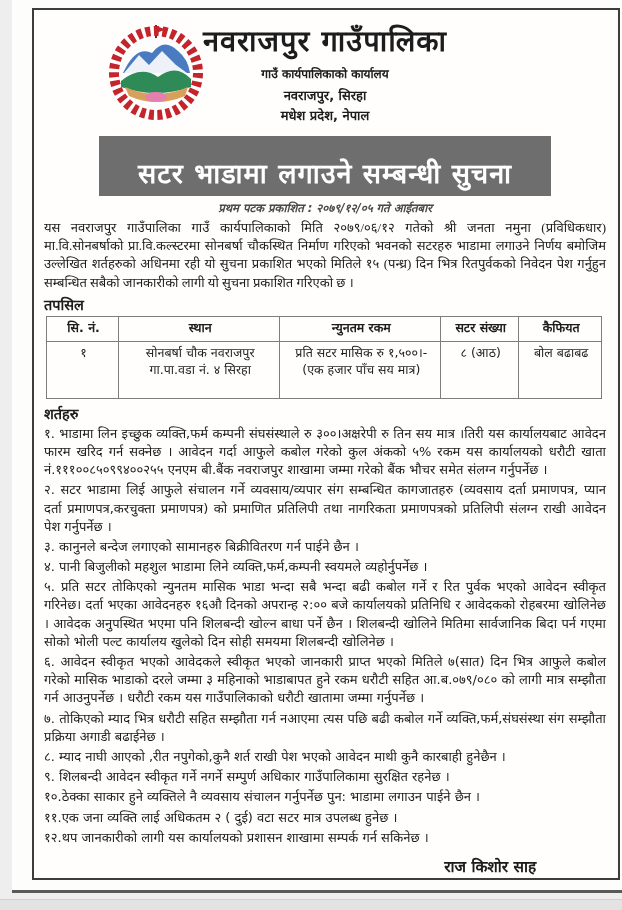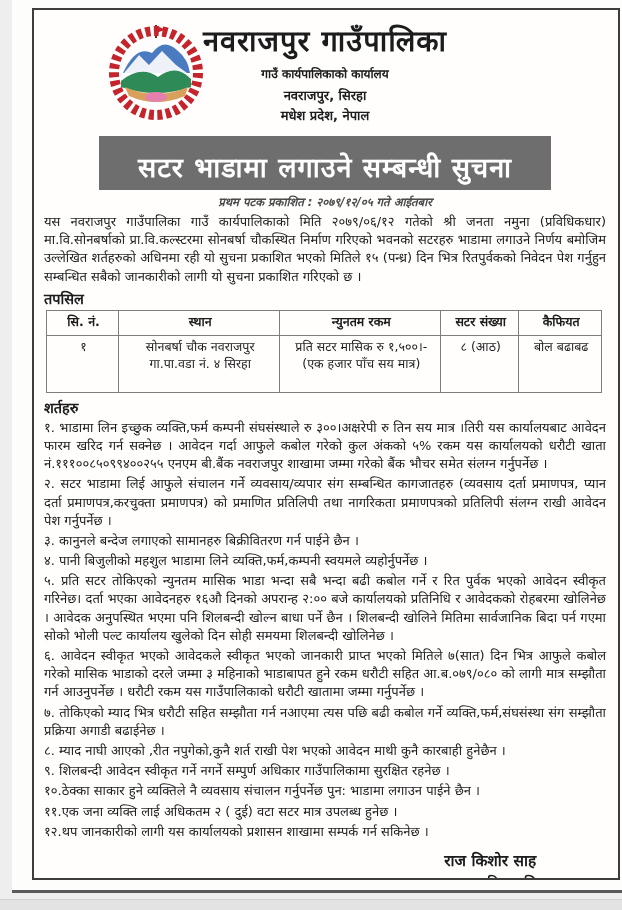--- a/index.html
+++ b/index.html
@@ -19,29 +19,29 @@
     padding:6px 12px 4px 10px;box-sizing:border-box;overflow:hidden;
   }
   .hdr{position:relative;text-align:center;min-height:112px;}
   .emblem{position:absolute;left:62px;top:4px;width:100px;height:102px;}
   .org-name{font-size:29px;font-weight:bold;letter-spacing:1px;padding-top:4px;}
   .office{font-size:12px;font-weight:bold;margin-top:6px;}
   .addr{font-size:13px;font-weight:bold;margin-top:4px;}
   .prov{font-size:13px;font-weight:bold;margin-top:2px;}
   .banner{
     margin:8px auto 4px auto;width:452px;background:#6e6e6e;color:#ffffff;
-    font-size:27px;font-weight:bold;text-align:center;padding:12px 0 5px 0;
+    font-size:27px;font-weight:bold;text-align:center;padding:18px 0 5px 0;
     letter-spacing:1px;
   }
   .pubdate{
     text-align:center;font-size:11.5px;font-style:italic;font-weight:bold;
     color:#4a4a4a;margin:4px 0 4px 0;
   }
   .body-text{font-size:13px;line-height:1.40;text-align:justify;}
-  .intro{margin:2px 0 2px 0;}
+  .intro{margin:2px 0 2px 0;font-family:Liberation Serif, serif;}
   .sec-label{font-size:14.5px;font-weight:bold;margin:2px 0 2px 0;}
   table.tp{
     width:99%;border-collapse:collapse;margin:2px 0 4px 2px;
     font-size:12.5px;
   }
   table.tp th,table.tp td{
     border:1px solid #7d7d7d;text-align:center;vertical-align:top;
     padding:2px 6px 2px 8px;
   }
   table.tp th{font-weight:bold;height:20px;}

